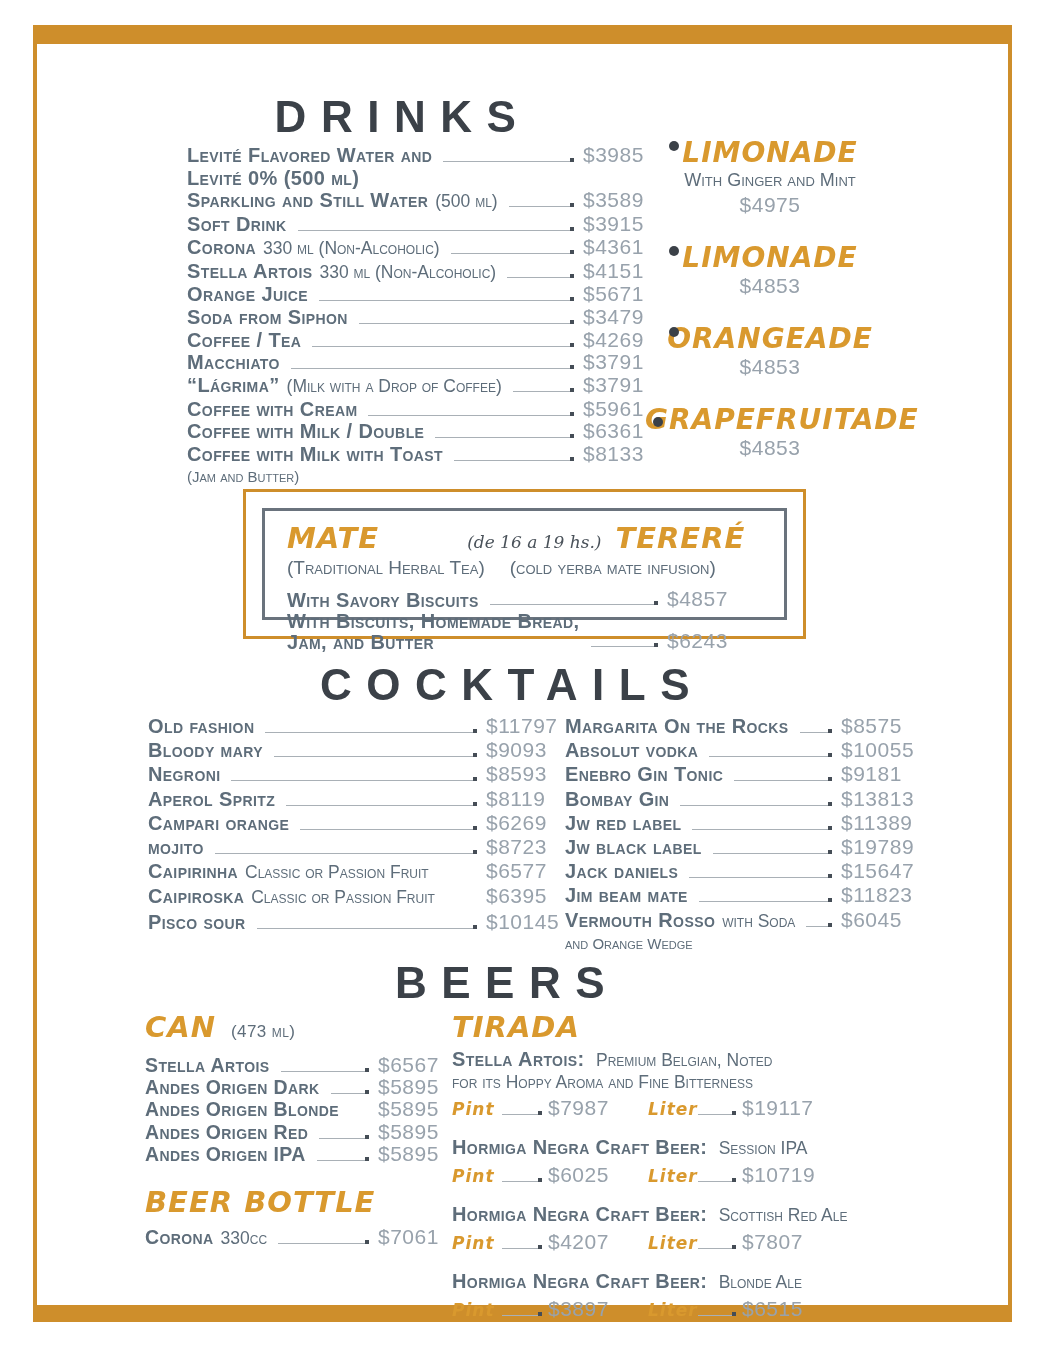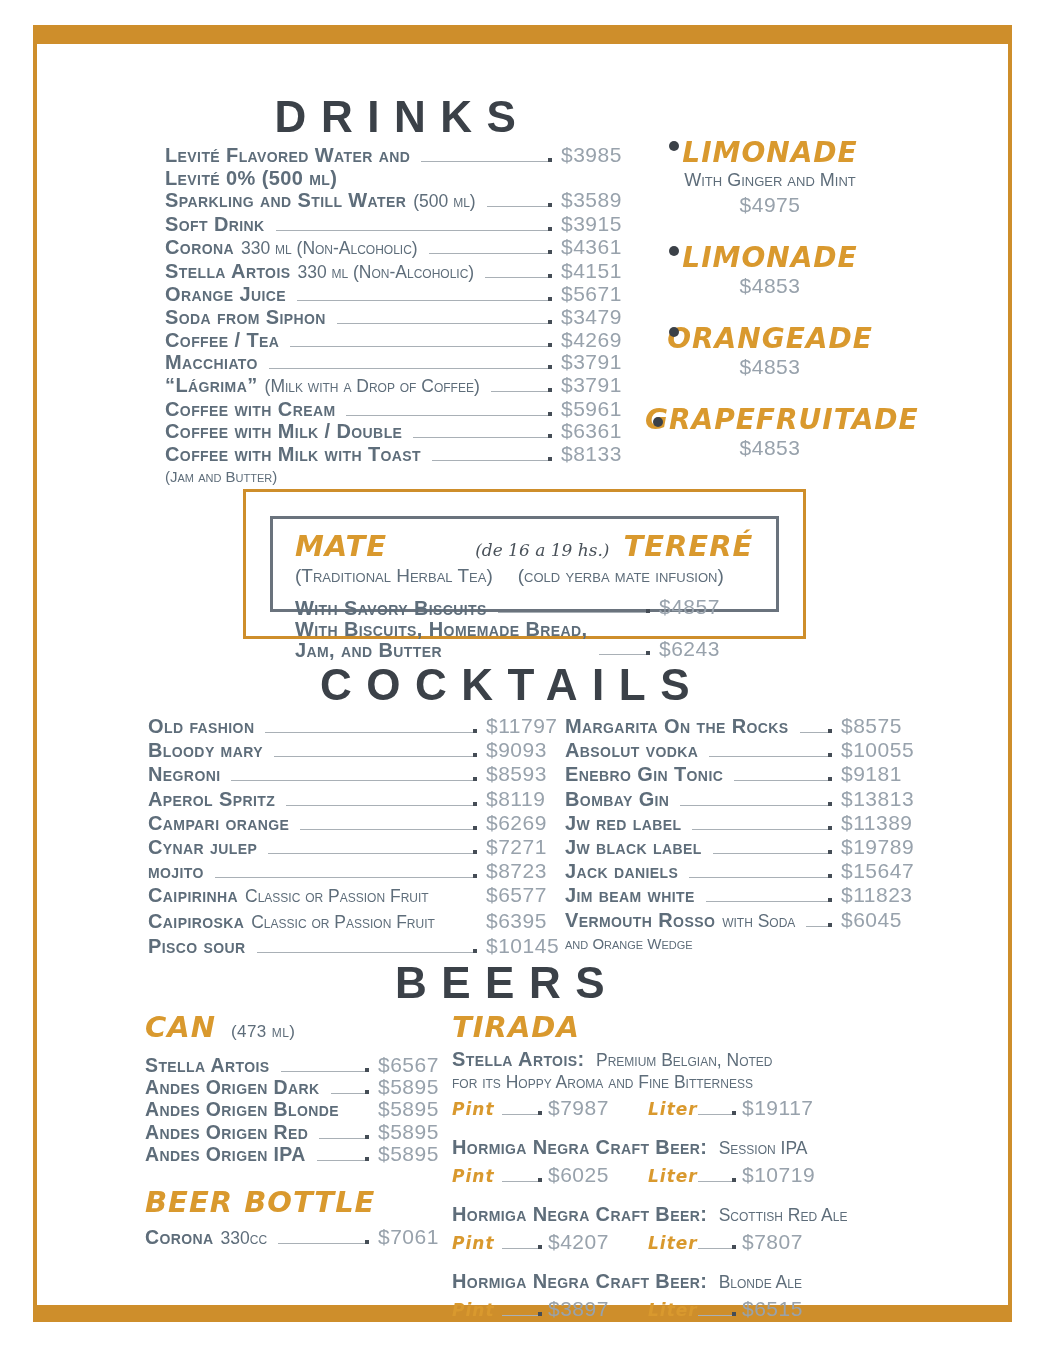--- a/index.html
+++ b/index.html
@@ -33,36 +33,36 @@
   .ld{flex:1 1 auto;min-width:10px;height:1px;background:var(--line);
     margin:0 9px 0 11px;position:relative;}
   .ld::after{content:"";position:absolute;right:0;top:-3px;width:4px;height:4px;background:var(--mark);}
   .ld.noline{visibility:hidden;}
   .pr{color:var(--price);font-size:21px;white-space:nowrap;flex:0 0 auto;letter-spacing:0.5px;}
 
   .script{font-family:"DejaVu Sans",sans-serif;font-style:italic;font-weight:bold;
     color:var(--script);letter-spacing:1px;}
 
   
-  .drinks-list{position:absolute;left:165px;top:144px;width:458px;}
+  .drinks-list{position:absolute;left:187px;top:144px;width:458px;}
   .drinks-list .row,.drinks-list .sub{line-height:22.7px;}
   .drinks-list .pr{width:62px;}
 
   
   .ades{position:absolute;left:645px;top:138px;width:250px;}
   .ade{position:relative;text-align:center;margin-bottom:25px;}
   .ade-name{font-size:28px;line-height:30px;}
   .ade .sub{font-size:18px;line-height:24px;}
   .ade .pr{display:block;line-height:26px;}
   .bullet{position:absolute;left:24px;top:3px;width:10px;height:10px;border-radius:50%;
     background:var(--title);}
 
   
   .mate-outer{position:absolute;left:243px;top:489px;width:563px;height:150px;
-    border:3px solid var(--accent);padding:24px;}
+    border:3px solid var(--accent);padding:16px;}
   .mate-inner{width:100%;height:100%;border:3px solid var(--boxline);padding:10px 22px 8px 22px;}
   .mate-r1{display:flex;align-items:baseline;}
   .mate-title{font-size:29px;}
   .mate-time{font-family:"DejaVu Serif",serif;font-style:italic;color:#4A525A;
     font-size:17px;margin-left:88px;}
   .mate-title2{margin-left:14px;}
   .mate-r2{display:flex;margin-top:2px;}
   .mate-r2 .sub{font-size:19px;}
   .mate-r2 .sub + .sub{margin-left:25px;}
   .mate-rows{margin-top:8px;}
@@ -294,26 +294,20 @@
       <div class="ld"></div>
       <span class="pr">$8119</span>
     </div>
     <div class="row">
       <span class="nm">Campari orange</span>
 
       <div class="ld"></div>
       <span class="pr">$6269</span>
     </div>
     <div class="row">
-      <span class="nm">Cynar julep</span>
-
-      <div class="ld"></div>
-      <span class="pr">$7271</span>
-    </div>
-    <div class="row">
       <span class="nm">mojito</span>
 
       <div class="ld"></div>
       <span class="pr">$8723</span>
     </div>
     <div class="row">
       <span class="nm">Caipirinha</span>
       <span class="dt">Classic or Passion Fruit</span>
       <div class="ld noline"></div>
       <span class="pr">$6577</span>
@@ -369,21 +363,21 @@
       <div class="ld"></div>
       <span class="pr">$19789</span>
     </div>
     <div class="row">
       <span class="nm">Jack daniels</span>
 
       <div class="ld"></div>
       <span class="pr">$15647</span>
     </div>
     <div class="row">
-      <span class="nm">Jim beam white</span>
+      <span class="nm">Jim beam mate</span>
 
       <div class="ld"></div>
       <span class="pr">$11823</span>
     </div>
     <div class="row">
       <span class="nm">Vermouth Rosso</span>
       <span class="dt">with Soda</span>
       <div class="ld"></div>
       <span class="pr">$6045</span>
     </div>

